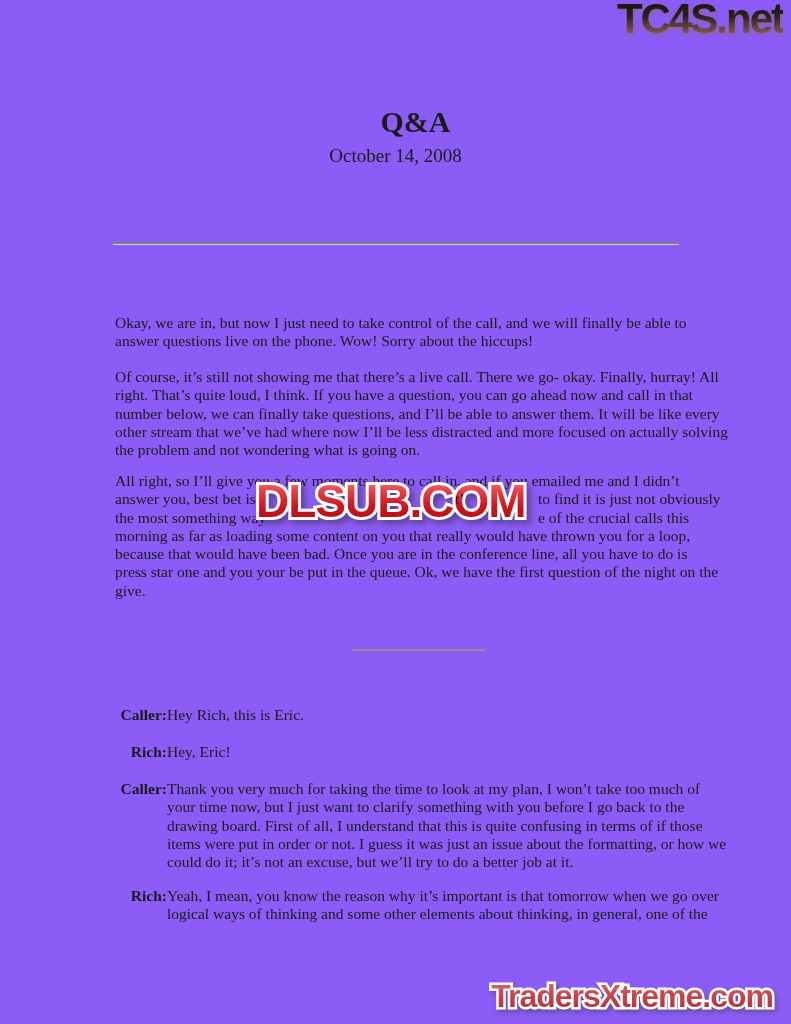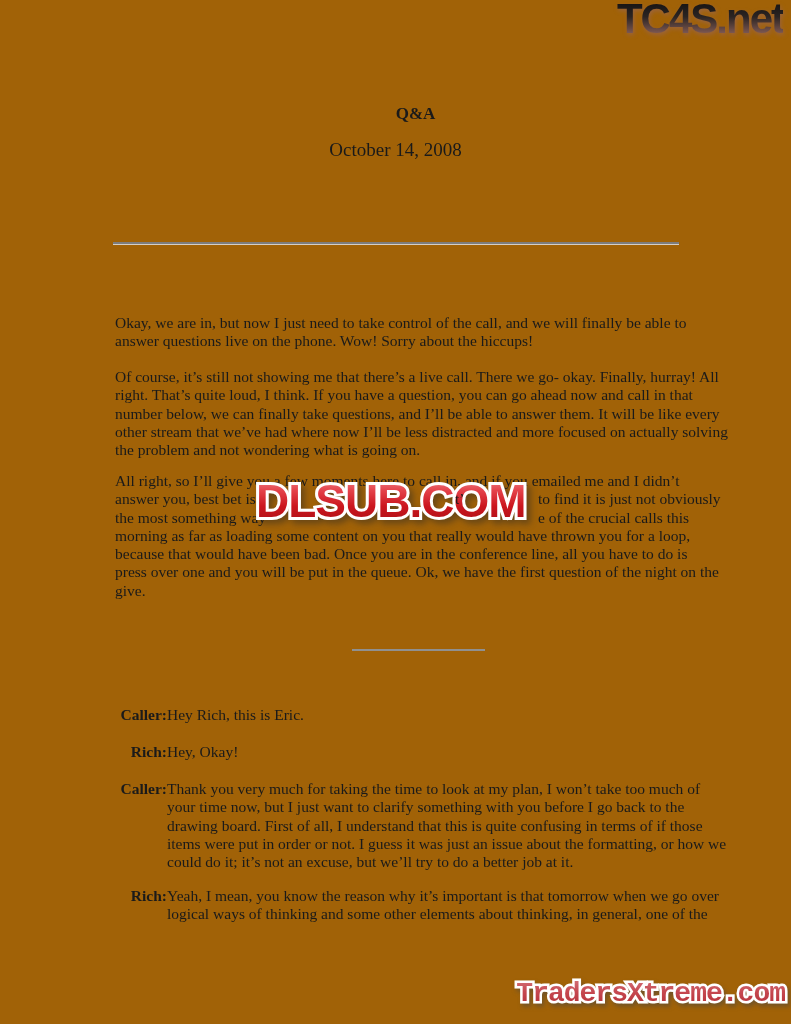--- a/index.html
+++ b/index.html
@@ -1,38 +1,38 @@
 <!DOCTYPE html>
 <html><head>
 <meta charset="utf-8">
 <style>
   html,body { margin:0; padding:0; }
   body { width:791px; height:1024px; background:#ffffff; font-family:"Liberation Serif", serif; }
-  .page { position:relative; width:791px; height:1024px; background:#a16207; overflow:hidden; color:#1a1a1a; }
+  .page { position:relative; width:791px; height:1024px; background:#8b5cf6; overflow:hidden; color:#1a1a1a; }
 
   
   .header-logo {
     position:absolute; top:-4px; right:8px;
     font-family:"Liberation Sans", sans-serif; font-weight:bold;
     font-size:42px; letter-spacing:-2px; line-height:1.1;
     color:#2a2220;
     filter: drop-shadow(1px 2px 2px rgba(150,100,90,0.65));
   }
   @supports (-webkit-background-clip: text) {
     .header-logo {
       background:linear-gradient(180deg,#0d0d0d 0%,#2b2422 45%,#7a5650 80%,#ab8a82 100%);
       -webkit-background-clip:text; background-clip:text; color:transparent;
     }
   }
 
   
   .title-block { position:absolute; top:92px; left:0; width:791px; text-align:center; }
   .title-main { font-size:34px; font-weight:bold; line-height:1.1; }
-  .title-sub  { font-size:17px; font-weight:bold; line-height:1.1; margin-top:13px;padding-left:40px; }
-  .title-date { font-size:19px; line-height:1.1; margin-top:16px; }
+  .title-sub  { font-size:30px; font-weight:bold; line-height:1.1; margin-top:13px;padding-left:40px; }
+  .title-date { font-size:19px; line-height:1.1; margin-top:8px; }
 
   
   .rule-long  { position:absolute; top:242px; left:113px; width:566px; height:0;
                 border-top:2px solid #7d7d7d; box-shadow:0 1px 0 rgba(220,220,220,0.9); }
   .rule-short { position:absolute; top:649px; left:352px; width:133px; height:0;
                 border-top:2px solid #909090; }
 
   
   .col { position:absolute; left:115px; width:613px; font-size:15.5px; line-height:18.3px; }
   .body-para { margin:0; }
@@ -63,22 +63,22 @@
   .watermark .layer-stroke { -webkit-text-stroke:6px #ffffff;
     filter: drop-shadow(4px 4px 3px rgba(40,40,40,0.45)); }
   .watermark .layer-fill { color:#c4161c; }
   @supports (-webkit-background-clip: text) {
     .watermark .layer-fill {
       background:linear-gradient(180deg,#f19096 0%,#e4424a 30%,#cb161e 60%,#a80f16 100%);
       -webkit-background-clip:text; background-clip:text; color:transparent;
     }
   }
 
-  .footer-logo { top:980px; right:6px; z-index:5;
-    font-family:Liberation Mono, monospace; font-weight:bold; font-size:28px; letter-spacing:-1px; }
+  .footer-logo { top:980px; right:18px; z-index:5;
+    font-family:Liberation Sans, sans-serif; font-weight:bold; font-size:32px; letter-spacing:-1px; }
   .footer-logo .layer-stroke { -webkit-text-stroke:5px #ffffff;
     filter: drop-shadow(2px 3px 2px rgba(70,70,70,0.5)); }
   .footer-logo .layer-fill { color:#b5333b; }
   @supports (-webkit-background-clip: text) {
     .footer-logo .layer-fill {
       background:linear-gradient(180deg,#d4757b 0%,#c64850 45%,#b02a32 100%);
       -webkit-background-clip:text; background-clip:text; color:transparent;
     }
   }
 </style>
@@ -113,42 +113,42 @@
       <span>the most something way</span>
       <span class="seg-right">e of the crucial calls this</span>
     </div>
     <div class="ob-line">
       <span>morning as far as loading some content on you that really would have thrown you for a loop,</span>
     </div>
     <div class="ob-line">
       <span>because that would have been bad. Once you are in the conference line, all you have to do is</span>
     </div>
     <div class="ob-line">
-      <span>press over one and you will be put in the queue. Ok, we have the first question of the night on the</span>
+      <span>press star one and you your be put in the queue. Ok, we have the first question of the night on the</span>
     </div>
     <div class="ob-line">
       <span>give.</span>
     </div>
   </div>
 
   <div class="stacked watermark">
     <span class="layer-stroke">DLSUB.COM</span>
     <span class="layer-fill">DLSUB.COM</span>
   </div>
 
   <div class="rule-short"></div>
 
   <div class="dialogue" id="dlg-1">
     <span class="speaker">Caller:</span>
     <span class="speech">Hey Rich, this is Eric.</span>
   </div>
 
   <div class="dialogue" id="dlg-2">
     <span class="speaker">Rich:</span>
-    <span class="speech">Hey, Okay!</span>
+    <span class="speech">Hey, Eric!</span>
   </div>
 
   <div class="dialogue" id="dlg-3">
     <span class="speaker">Caller:</span>
     <span class="speech">Thank you very much for taking the time to look at my plan, I won’t take too much of your time now, but I just want to clarify something with you before I go back to the drawing board. First of all, I understand that this is quite confusing in terms of if those items were put in order or not. I guess it was just an issue about the formatting, or how we could do it; it’s not an excuse, but we’ll try to do a better job at it.</span>
   </div>
 
   <div class="dialogue" id="dlg-4">
     <span class="speaker">Rich:</span>
     <span class="speech">Yeah, I mean, you know the reason why it’s important is that tomorrow when we go over logical ways of thinking and some other elements about thinking, in general, one of the</span>

